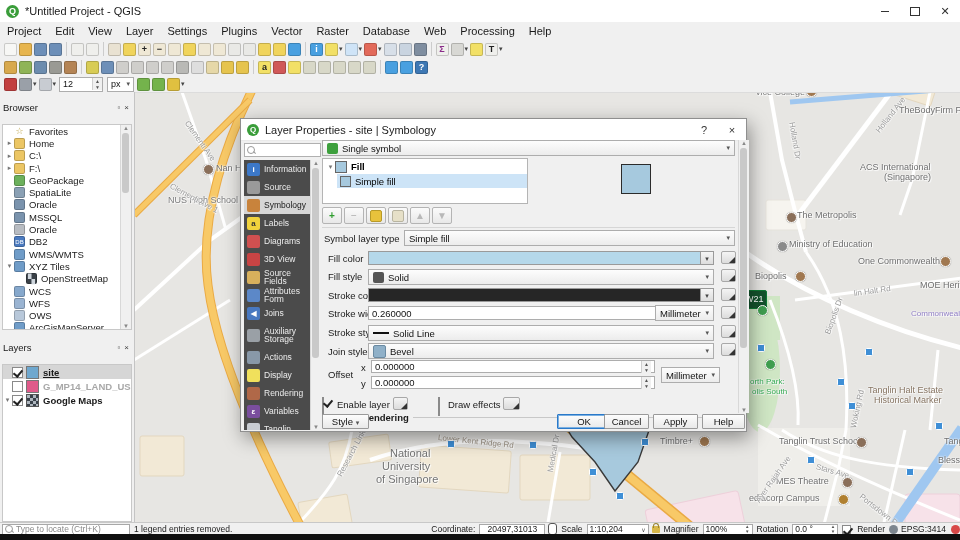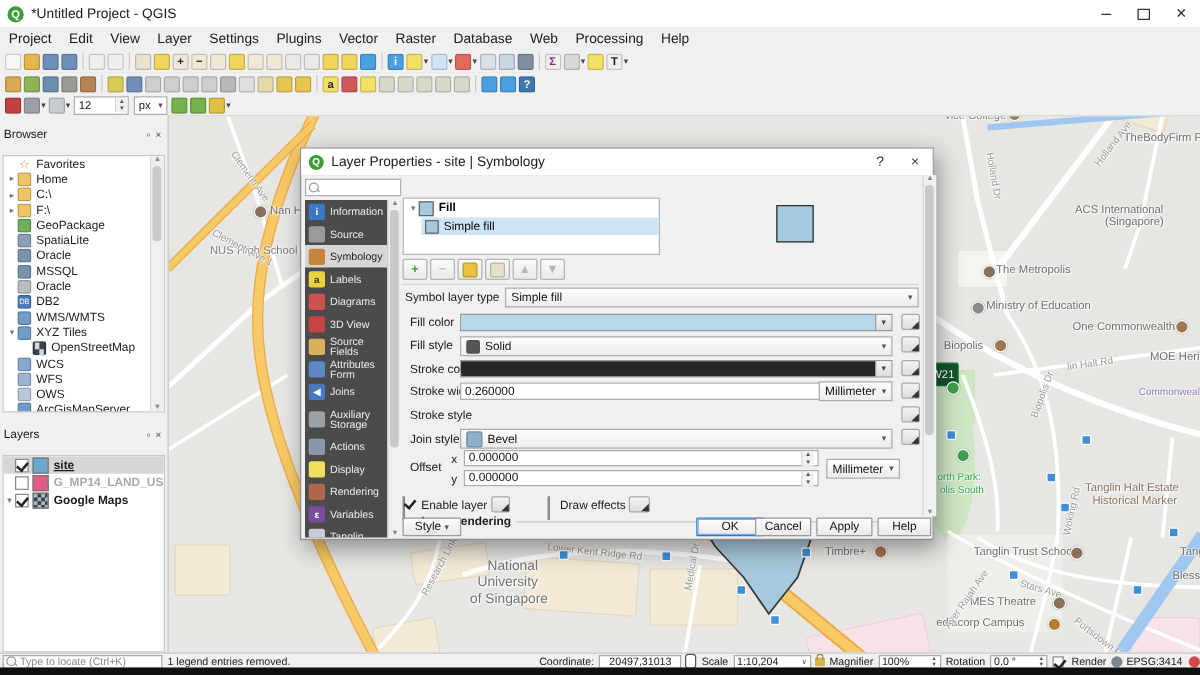--- a/index.html
+++ b/index.html
@@ -693,20 +693,25 @@
         <div class="sb-item"><span class="sb-chip" style="background: rgb(122, 78, 158);">ε</span><span>Variables</span></div>
         <div class="sb-item"><span class="sb-chip" style="background: rgb(200, 204, 210);"></span><span>Tanglin</span></div>
       </div>
   <div id="dlg-sb-scroll" class="abs scrollstrip">
     <span class="sar" style="top:0">▲</span>
         <span class="sar" style="bottom:0">▼</span>
     <span class="thumb" style="top:8px;height:190px;"></span>
   </div>
 
   
+  <div class="combo" style="left:81px;top:21px;width:413px;">
+    <span class="cicon" style="background:#3da03d"></span>
+    <span>Single symbol</span>
+    <span class="arr">▾</span>
+  </div>
   <div class="abs scrollstrip" id="dlg-scroll">
     <span class="sar" style="top:0">▲</span>
         <span class="sar" style="bottom:0">▼</span>
     <span class="thumb" style="top:8px;height:200px;"></span>
   </div>
 
   
   <div class="abs" style="left:81px;top:39px;width:206px;height:46px;background:#fff;border:1px solid #b4b4b4;box-sizing:border-box;">
     <div style="display:flex;align-items:center;height:15px;padding-left:3px;">
       <span class="exp">▾</span>
@@ -773,20 +778,25 @@
         </span>
   </div>
   <div class="combo" style="left:414px;top:186px;width:59px;">
     <span>Millimeter</span>
     <span class="arr">▾</span>
   </div>
   <div class="ovr" style="left:480px;top:187px;"></div>
 
   
   <span class="dlg-label" style="left:87px;top:208px;">Stroke style</span>
+  <div class="combo" style="left:127px;top:206px;width:346px;">
+    <span style="width:16px;height:2px;background:#111;margin-right:4px;"></span>
+    <span>Solid Line</span>
+    <span class="arr">▾</span>
+  </div>
   <div class="ovr" style="left:480px;top:206px;"></div>
 
   
   <span class="dlg-label" style="left:87px;top:227px;">Join style</span>
   <div class="combo" style="left:127px;top:224px;width:346px;">
     <span class="cicon" style="background:#8fb0c8;border:1px solid #6a8aa2;"></span>
     <span>Bevel</span>
     <span class="arr">▾</span>
   </div>
   <div class="ovr" style="left:480px;top:224px;"></div>

